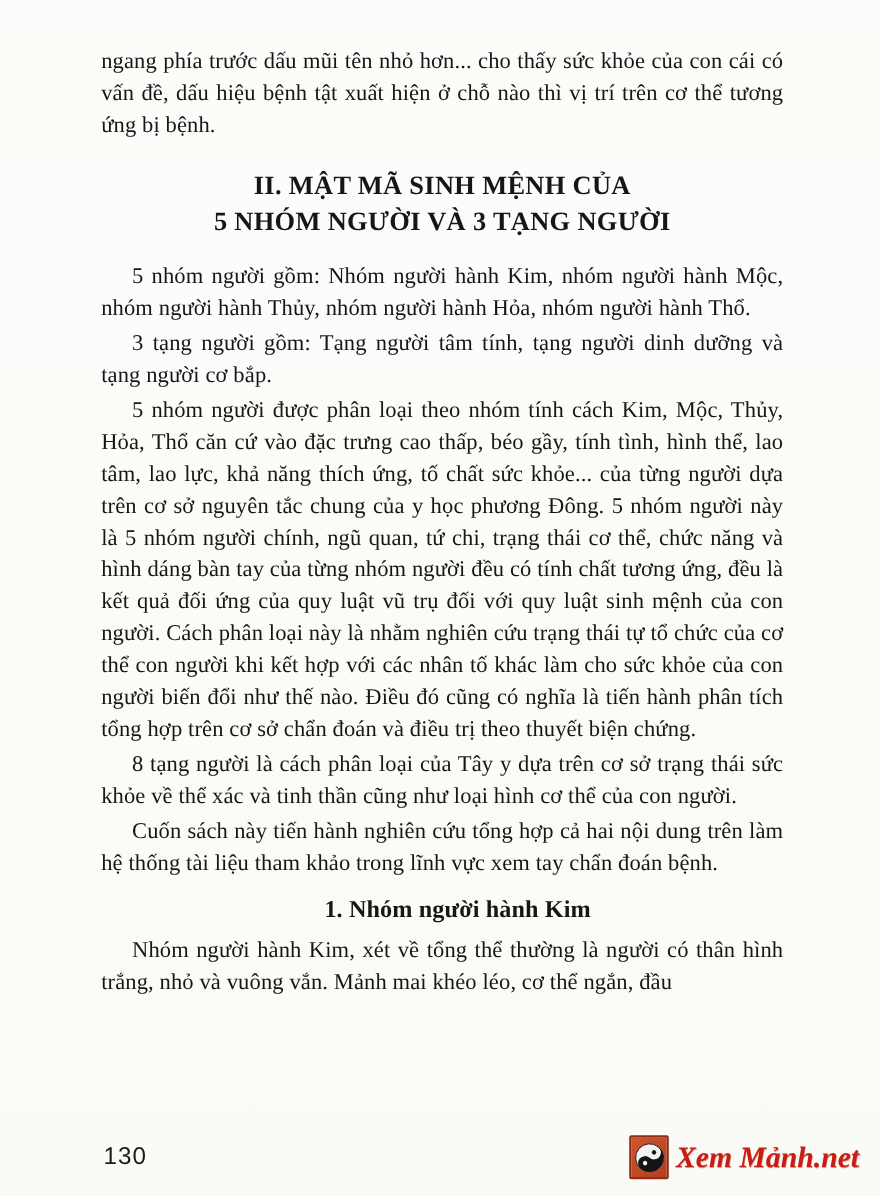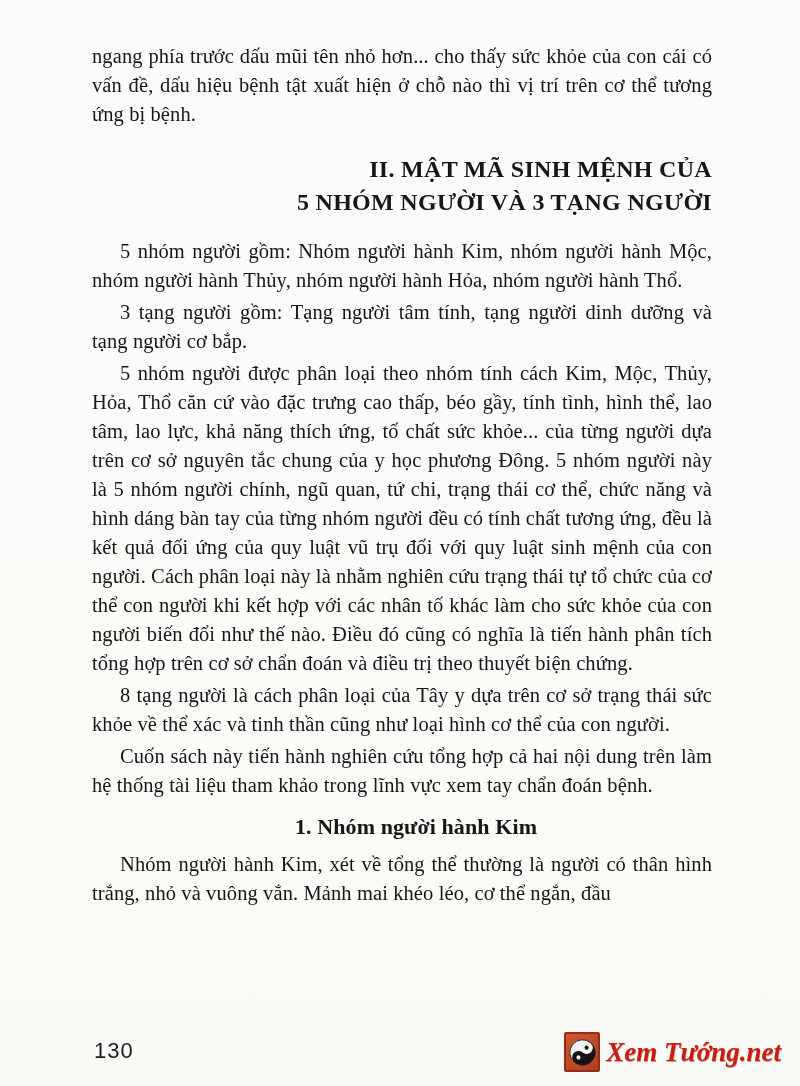--- a/index.html
+++ b/index.html
@@ -33,21 +33,21 @@
   .content p {
     margin: 3px 0 0 0;
     text-indent: 28px;
   }
   .content p.no-indent {
     text-indent: 0;
     margin-top: 0;
   }
   h1.section-heading {
     margin: 24px 0 18px 0;
-    text-align: right;
+    text-align: center;
     font-size: 24px;
     line-height: 33px;
     font-weight: bold;
     letter-spacing: 0.3px;
     text-indent: 0;
   }
   h1.section-heading span { display: block; }
   h2.subsection-heading {
     margin: 12px 0 8px 0;
     padding-left: 28px;
@@ -144,18 +144,18 @@
     <div class="watermark">
       <div class="yinyang-box">
         <svg viewBox="0 0 100 100" aria-hidden="true">
           <circle cx="50" cy="50" r="47" fill="#f2f2ee"></circle>
           <path d="M50 3 a47 47 0 0 1 0 94 a23.5 23.5 0 0 1 0 -47 a23.5 23.5 0 0 0 0 -47 Z" fill="#141414"></path>
           <circle cx="50" cy="26.5" r="7.5" fill="#141414"></circle>
           <circle cx="50" cy="73.5" r="7.5" fill="#f2f2ee"></circle>
           <circle cx="50" cy="50" r="47" fill="none" stroke="#141414" stroke-width="3"></circle>
         </svg>
       </div>
-      <div class="watermark-label">Xem Tướng.net</div>
+      <div class="watermark-label">Xem Mảnh.net</div>
     </div>
 
   </div>
 
 </div>
 
 </body></html>

